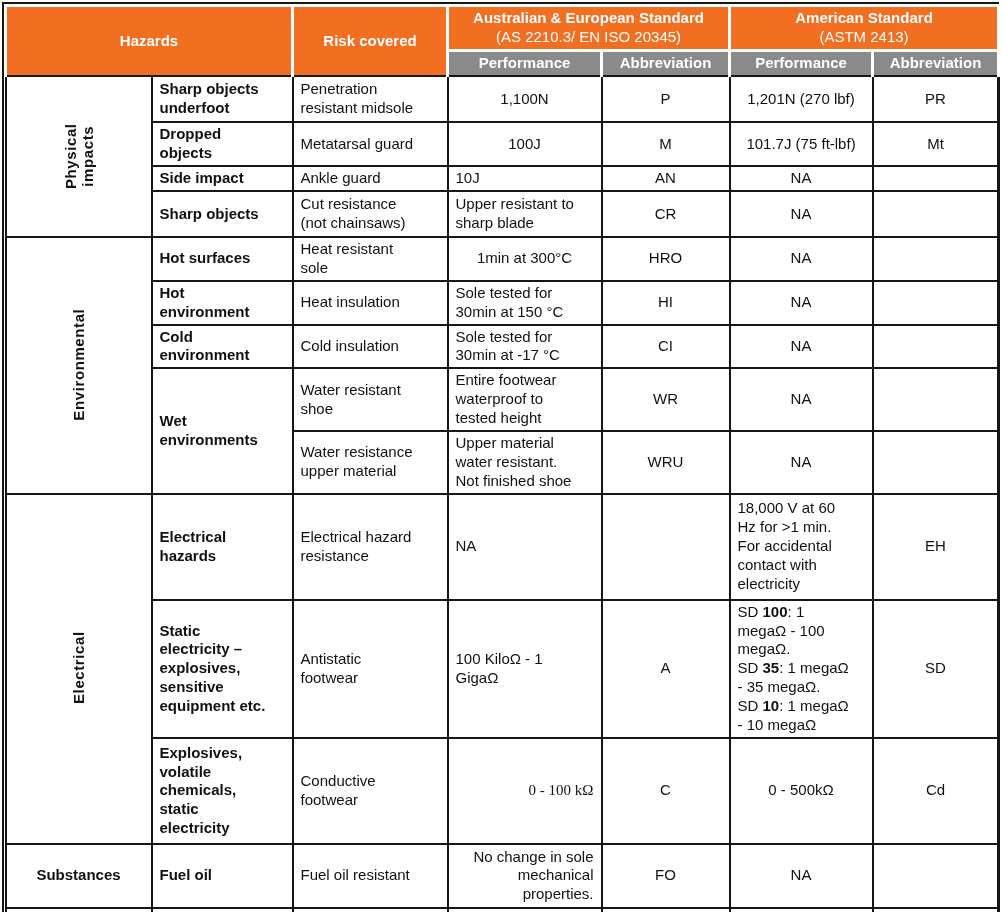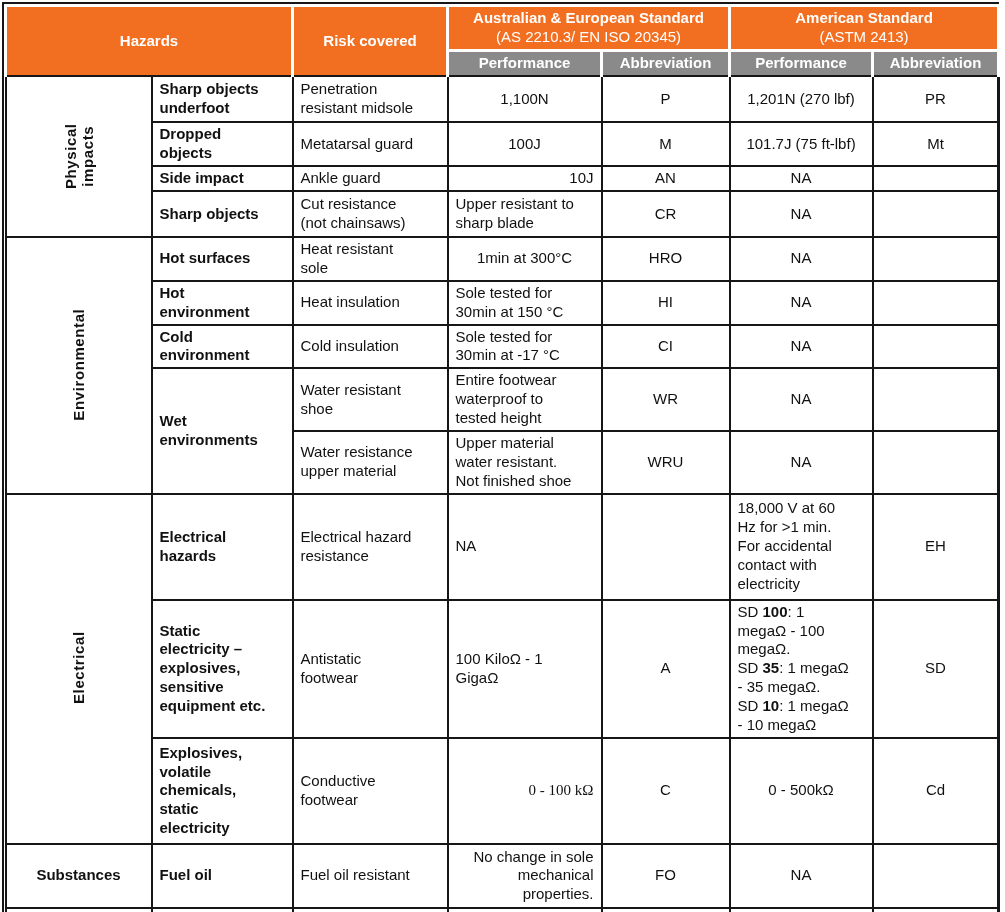--- a/index.html
+++ b/index.html
@@ -123,21 +123,21 @@
 objects</td>
           <td class="risk">Metatarsal guard</td>
           <td class="perf" style="text-align: center;">100J</td>
           <td class="abbr">M</td>
           <td class="perf" style="text-align: center;">101.7J (75 ft-lbf)</td>
           <td class="abbr">Mt</td>
         </tr>
         <tr style="height: 22px;">
           <td class="hazard">Side impact</td>
           <td class="risk">Ankle guard</td>
-          <td class="perf" style="text-align: right;">10J</td>
+          <td class="perf" style="text-align: left;">10J</td>
           <td class="abbr">AN</td>
           <td class="perf" style="text-align: center;">NA</td>
           <td class="abbr"></td>
         </tr>
         <tr style="height: 46px;">
           <td class="hazard">Sharp objects</td>
           <td class="risk">Cut resistance
 (not chainsaws)</td>
           <td class="perf" style="text-align: left;">Upper resistant to
 sharp blade</td>

